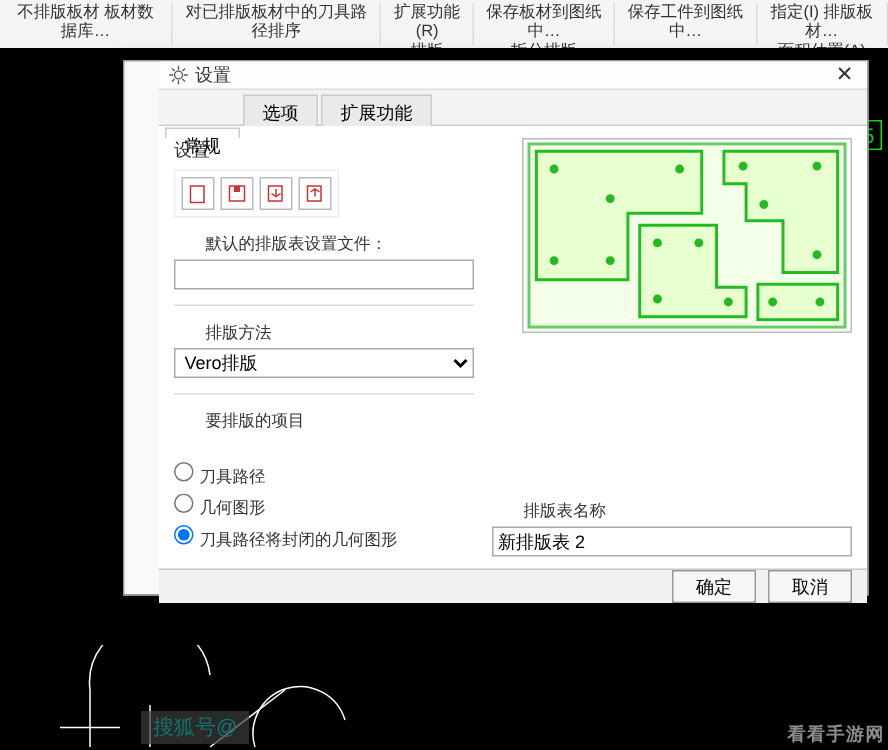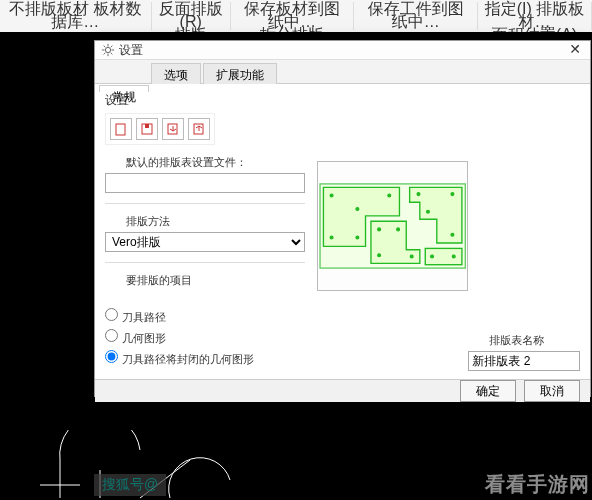--- a/index.html
+++ b/index.html
@@ -13,21 +13,21 @@
     background: #000;
   }
   .top-ribbon {
     position: absolute;
     top: 0; left: 0; right: 0;
     height: 32px;
     background: #f5f5f5;
     display: flex;
     align-items: flex-start;
     color: #333;
-    font-size: 16px;
+    font-size: 11px;
     padding-top: 2px;
   }
   .ribbon-item {
     padding: 0 6px;
     text-align: center;
     line-height: 13px;
     border-right: 1px solid #ddd;
     height: 28px;
     display:flex;
     flex-direction:column;
@@ -52,39 +52,40 @@
     bottom: 4px; left: 94px;
     color: #0f766e;
     background: rgba(60,60,60,0.7);
     font-size: 14px;
     padding: 2px 8px;
   }
   .bottom-right-brand {
     position: absolute;
     bottom: 2px; right: 2px;
     color: rgba(255,255,255,0.55);
-    font-size: 20px;
+    font-size: 12px;
     font-weight: bold;
     letter-spacing: 1px;
   }
   .cad-lines {
     position: absolute;
     left: 40px; bottom: 0;
     width: 220px; height: 70px;
   }
   
   .dialog {
     position: absolute;
-    top: 40px; left: 94px;
+    top: 40px; left: 82px;
     width: 497px; height: 357px;
     background: #f9f9f9;
     border: 1px solid #999;
     box-shadow: 0 4px 16px rgba(0,0,0,0.5);
     display: flex;
     flex-direction: column;
+    padding-left: 23px;
   }
   .dialog-header {
     height: 24px;
     display: flex;
     align-items: center;
     padding: 0 6px;
     border-bottom: 1px solid #ddd;
     background: #fdfdfd;
   }
   .dialog-header .title-txt { flex:1; font-size:12px; color:#333; }
@@ -117,21 +118,21 @@
   }
   .tab.active { background: #fff; margin-top: 24px; }
   .dialog-body {
     flex: 1;
     display: flex;
     padding: 8px 10px;
     gap: 12px;
     background:#fff;
   }
   .left-col { width: 200px; }
-  .right-col { flex:1; display:flex; flex-direction:row; }
+  .right-col { flex:1; display:flex; flex-direction:column; }
   .group-title { font-size:12px; color:#333; margin-bottom:4px; }
   .toolbar-icons {
     display:flex; gap:4px; margin-bottom:10px;
     border:1px solid #eee; padding:4px; width:fit-content;
   }
   .ticon {
     width:22px; height:22px;
     border:1px solid #bbb;
     background:#fff;
     display:flex; align-items:center; justify-content:center;
@@ -183,21 +184,25 @@
 </style>
 </head>
 <body>
 
 <div class="top-ribbon">
   <div class="ribbon-item">
       <span>不排版板材 板材数据库…</span>
       <span></span>
     </div>
   <div class="ribbon-item">
-      <span>反面排版(R)</span>
+      <span>对已排版板材中的刀具路径排序</span>
+      <span></span>
+    </div>
+  <div class="ribbon-item">
+      <span>扩展功能(R)</span>
       <span>排版</span>
     </div>
   <div class="ribbon-item">
       <span>保存板材到图纸中…</span>
       <span>拆分排版</span>
     </div>
   <div class="ribbon-item">
       <span>保存工件到图纸中…</span>
       <span></span>
     </div>

